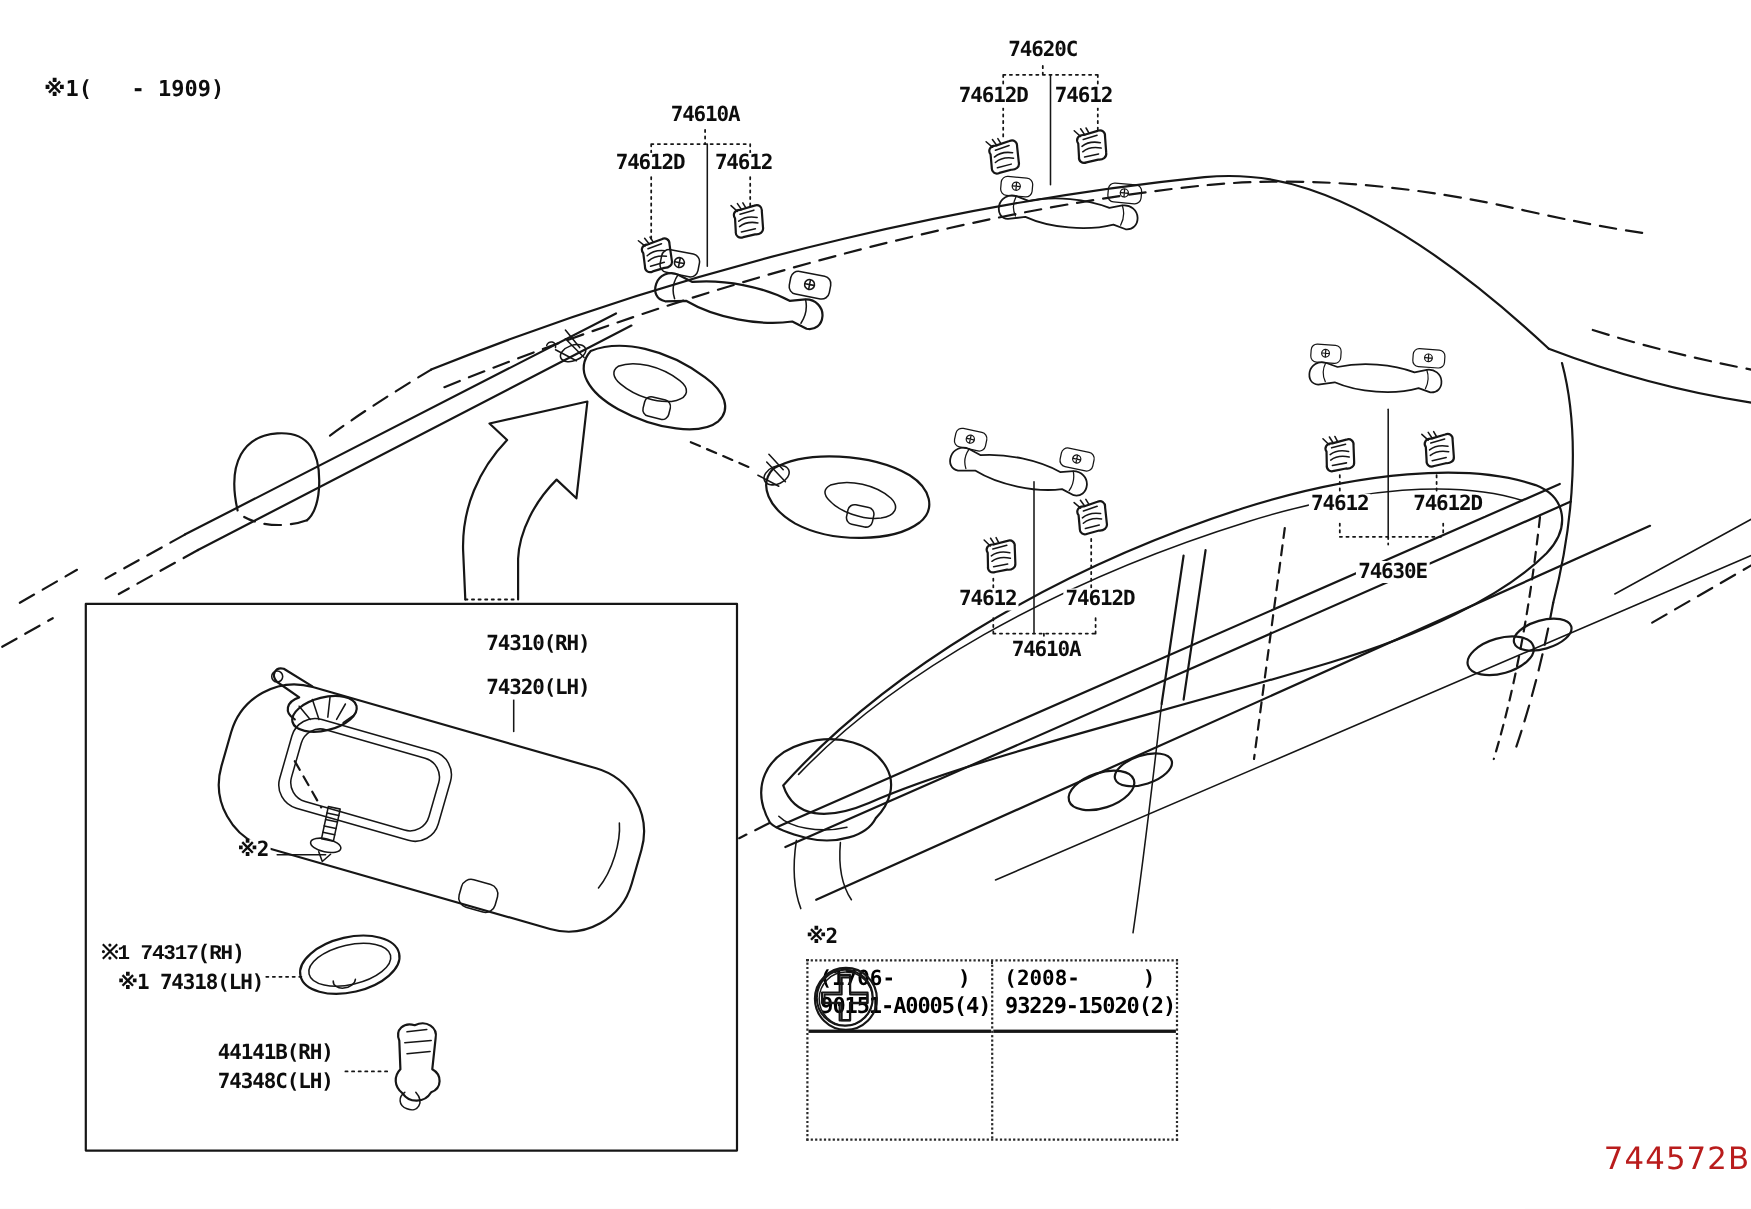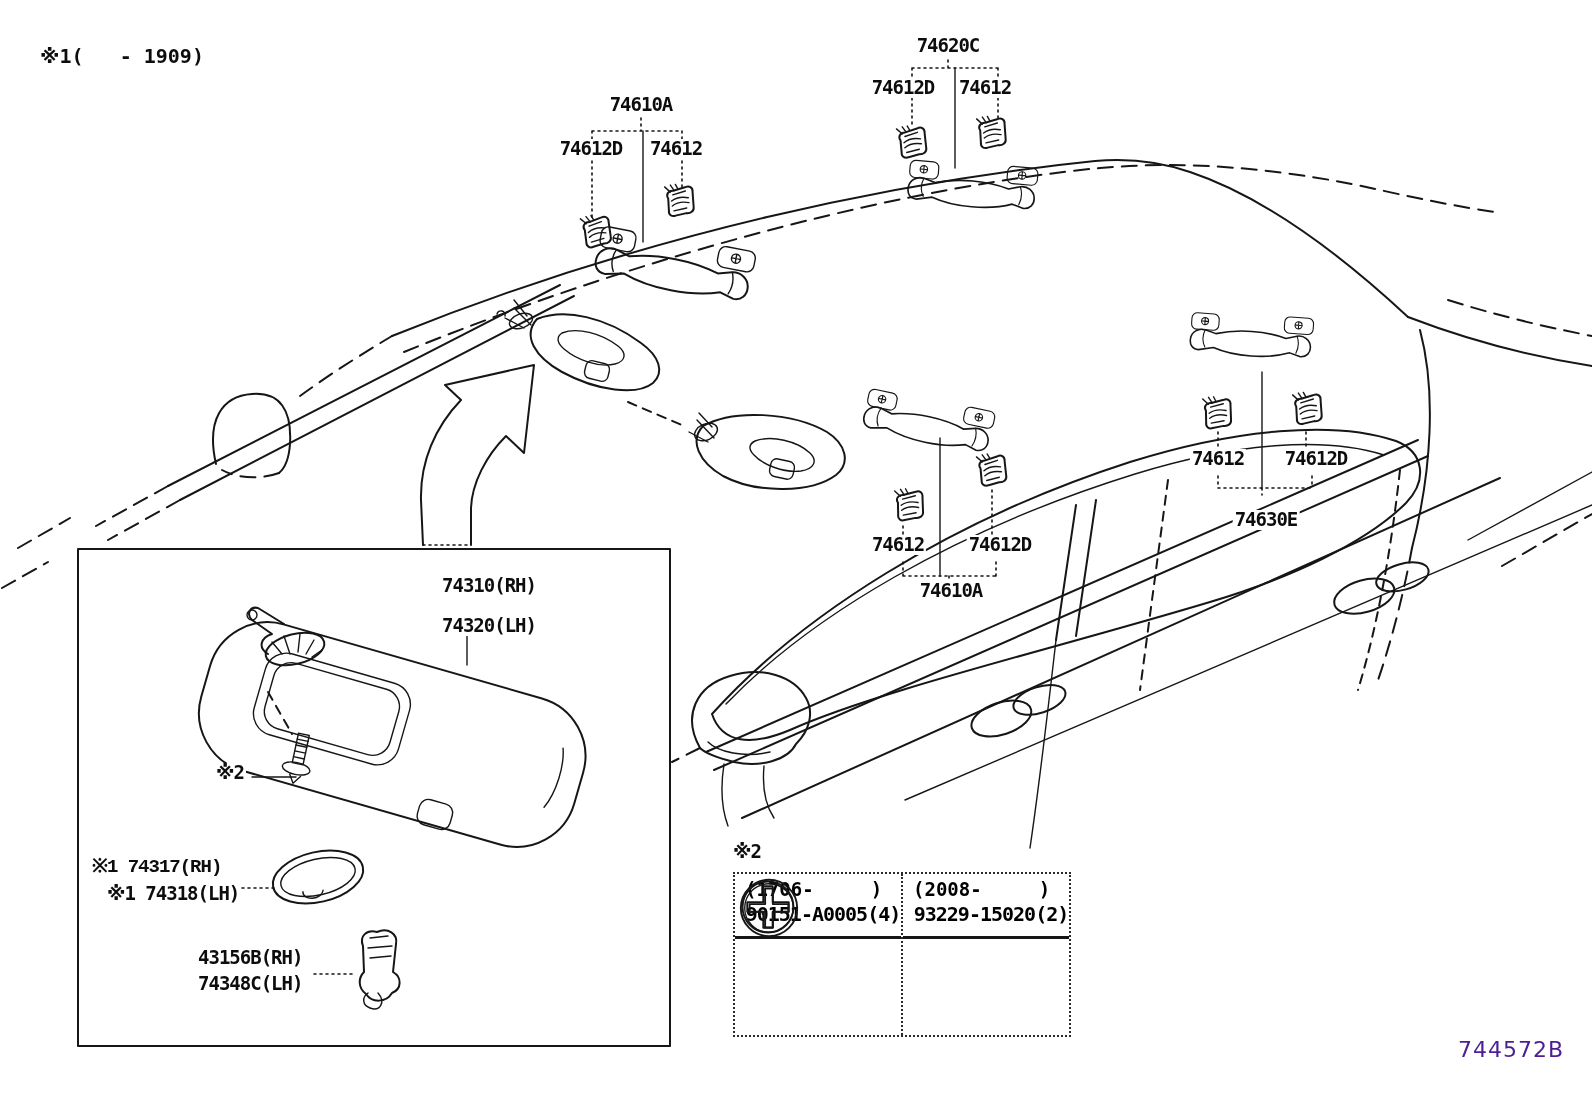--- a/index.html
+++ b/index.html
@@ -7,31 +7,31 @@
          font-family:"DejaVu Sans Mono","DejaVu Sans",monospace;}
   svg{position:absolute;left:0;top:0;}
   .s{stroke:#161616;fill:none;stroke-width:2;stroke-linecap:round;stroke-linejoin:round;}
   .thin{stroke-width:1.4;}
   .dash{stroke-dasharray:15 9;}
   .ddash{stroke-dasharray:9 7;}
   .dot{stroke-dasharray:2 4;stroke-width:1.6;}
   .lbl{position:absolute;font-weight:700;font-size:19px;letter-spacing:-1px;color:#0d0d0d;
        background:#fff;line-height:1.05;white-space:pre;padding:0 2px;}
   .ctr{transform:translateX(-50%);}
-  .note{font-size:20px;letter-spacing:0;}
+  .note{font-size:20px;letter-spacing:0;margin-top:24px;}
   .pn-table{position:absolute;left:733px;top:872px;width:334px;height:161px;
             border:2px dotted #2a2a2a;display:flex;background:#fff;}
   .pn-col{flex:1;display:flex;flex-direction:column;}
   .pn-col+.pn-col{border-left:2px dotted #2a2a2a;}
   .pn-head{height:58px;border-bottom:3px solid #161616;padding:4px 0 0 10px;}
   .pn-range{font-size:19px;font-weight:700;letter-spacing:0;white-space:pre;}
   .pn-part{font-size:20px;font-weight:700;letter-spacing:-1px;text-align:center;margin-top:2px;}
   .pn-body{flex:1;display:flex;align-items:center;justify-content:center;}
   .diagid{position:absolute;left:1458px;top:1037px;font-family:"DejaVu Sans","Liberation Sans",sans-serif;
-          font-size:22px;color:#4c1d95;letter-spacing:1px;}
+          font-size:28px;color:#b91c1c;letter-spacing:1px;}
 </style>
 </head>
 <body>
 
 <div class="stage">
 
 <svg width="1592" height="1099" viewBox="0 0 1592 1099">
   <defs>
     <g id="clip">
       <path class="s" d="M3,9 C1,5 4,1 9,2 L22,0 C26,-1 29,2 28,6 L27,21 C27,25 23,27 19,26 L8,27 C4,28 1,25 2,21 Z"></path>
@@ -215,21 +215,21 @@
 
 <div class="lbl ctr" style="left:1218px;top:449px;">74612</div>
 <div class="lbl ctr" style="left:1316px;top:449px;">74612D</div>
 <div class="lbl ctr" style="left:1266px;top:510px;">74630E</div>
 
 <div class="lbl ctr" style="left:489px;top:576px;text-align:right;">74310(RH)</div>
 <div class="lbl ctr" style="left:489px;top:602px;margin-top:14px;">74320(LH)</div>
 <div class="lbl" style="left:214px;top:763px;">※2</div>
 <div class="lbl" style="left:90px;top:858px;font-family:Liberation Mono, monospace;">※1 74317(RH)</div>
 <div class="lbl" style="left:105px;top:884px;">※1 74318(LH)</div>
-<div class="lbl" style="left:196px;top:948px;">43156B(RH)</div>
+<div class="lbl" style="left:196px;top:948px;">44141B(RH)</div>
 <div class="lbl" style="left:196px;top:974px;">74348C(LH)</div>
 
 <div class="lbl" style="left:731px;top:842px;">※2</div>
 
 <div class="pn-table">
   <div class="pn-col">
     <div class="pn-head">
       <div class="pn-range">(1706-     )</div>
       <div class="pn-part">90151-A0005(4)</div>
     </div>

